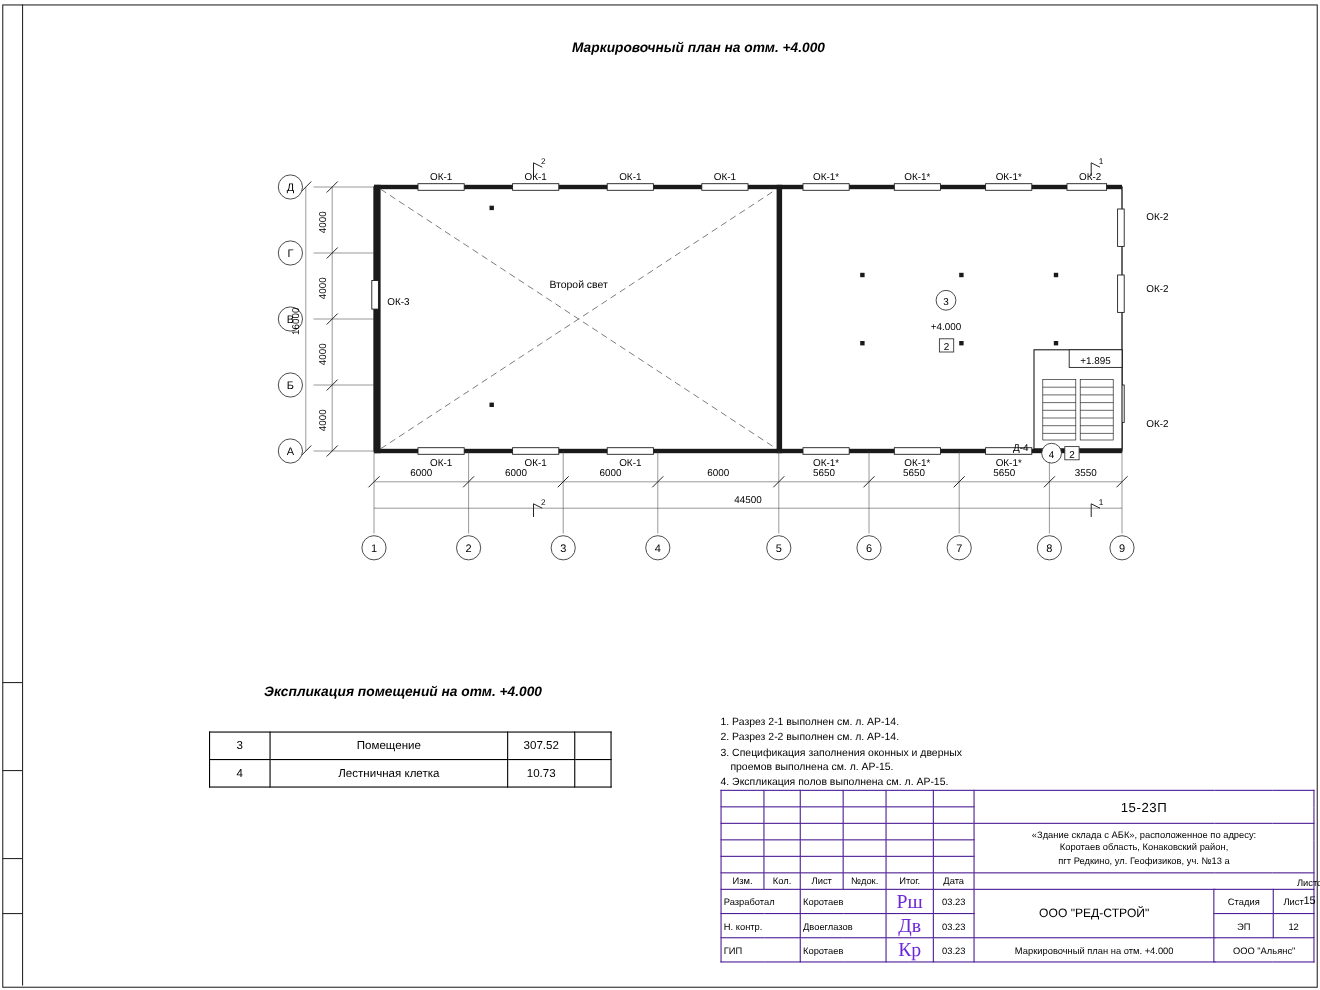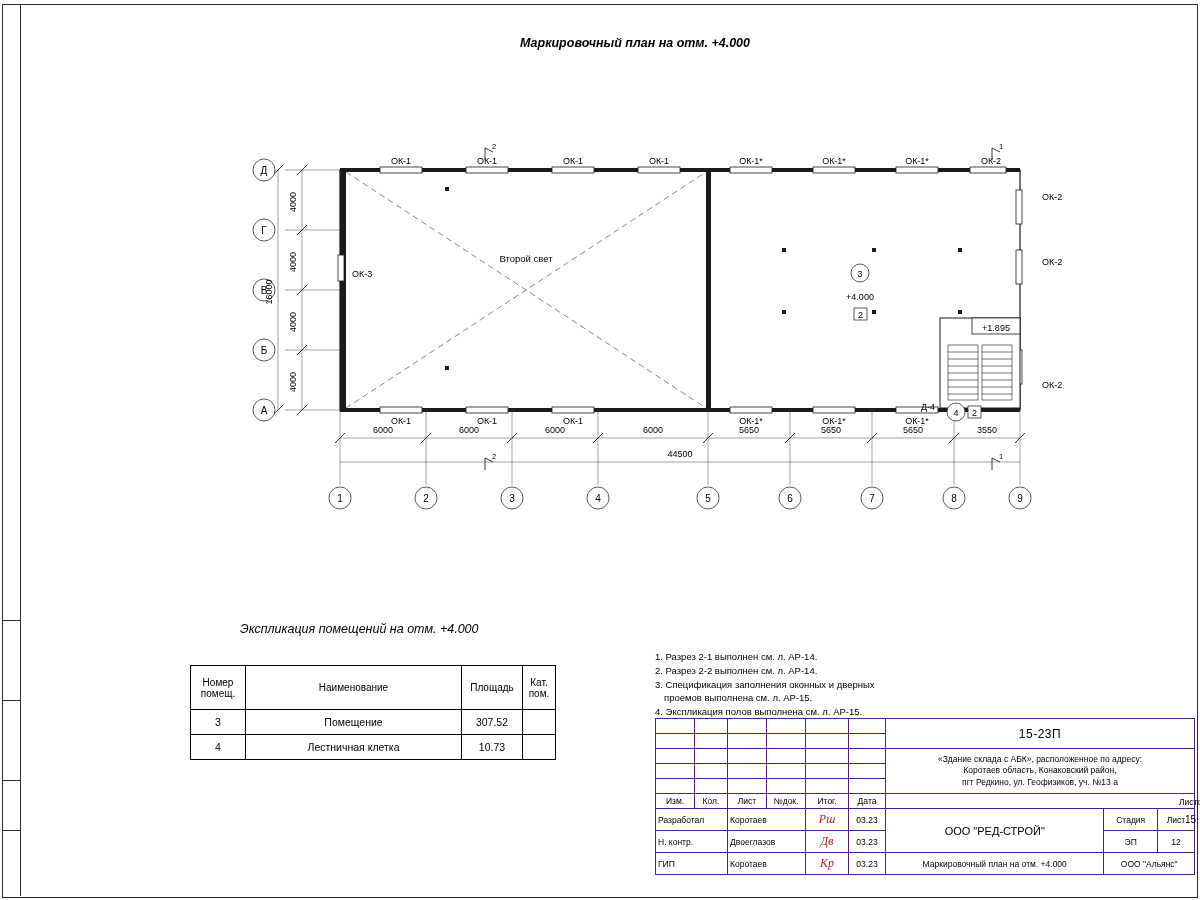--- a/index.html
+++ b/index.html
@@ -15,21 +15,21 @@
   .frame-left-strip{position:absolute;left:2px;top:4px;width:18px;height:892px;border-right:1px solid #2b2b2b;}
   .strip-cell{position:absolute;left:2px;width:18px;border-top:1px solid #2b2b2b;}
 
   
   .plan-title{
     position:absolute;left:520px;top:36px;
     font-style:italic;font-weight:bold;font-size:12.5px;white-space:nowrap;
   }
   .expl-title{
     position:absolute;left:240px;top:622px;
-    font-style:italic;font-weight:normal;font-size:12.5px;white-space:nowrap;
+    font-style:italic;font-weight:bold;font-size:12.5px;white-space:nowrap;
   }
 
   
   .plan{position:absolute;left:230px;top:140px;width:820px;height:380px;}
   svg{display:block;overflow:visible;}
 
   
   .expl-table{position:absolute;left:190px;top:665px;border-collapse:collapse;}
   .expl-table td,.expl-table th{
     border:1px solid #000;font-size:10.5px;font-weight:normal;
@@ -48,21 +48,21 @@
   .notes div{white-space:nowrap;}
   .notes .ind{padding-left:9px;}
 
   
   .stamp{position:absolute;left:655px;top:718px;width:540px;height:160px;}
   .stamp table{border-collapse:collapse;width:540px;font-size:9px;}
   .stamp td{border:1px solid #4c1d95;padding:0 2px;text-align:center;vertical-align:middle;height:14px;}
   .stamp td.l{text-align:left;margin-top:17px;}
   .small{font-size:8.5px;}
   .big{font-size:11px;}
-  .sig{font-family:"Liberation Serif",serif;font-style:italic;font-size:12px;color:#b91c1c;}
+  .sig{font-family:"Liberation Serif",serif;font-size:18px;color:#6d28d9;}
   .obj{font-size:8.5px;line-height:1.3;}
   .codecell{font-size:12px;letter-spacing:.5px;}
 </style>
 </head>
 <body>
 
 <div class="sheet">
 
   <div class="frame-outer"></div>
   <div class="frame-left-strip"></div>
@@ -297,26 +297,20 @@
       <text x="264" y="319" font-size="7.5">2</text>
       <text x="771" y="319" font-size="7.5">1</text>
     </g>
   </svg>
   </div>
 
   <div class="expl-title">Экспликация помещений на отм. +4.000</div>
 
   <table class="expl-table">
     <tbody>
-        <tr class="head">
-      <th class="c-num">Номер<br>помещ.</th>
-      <th class="c-name" style="text-align:center;">Наименование</th>
-      <th class="c-area">Площадь</th>
-      <th class="c-cat">Кат.<br>пом.</th>
-    </tr>
     <tr>
       <td class="c-num">3</td>
       <td class="c-name">Помещение</td>
       <td class="c-area">307.52</td>
       <td class="c-cat"></td>
     </tr>
     <tr>
       <td class="c-num">4</td>
       <td class="c-name">Лестничная клетка</td>
       <td class="c-area">10.73</td>

